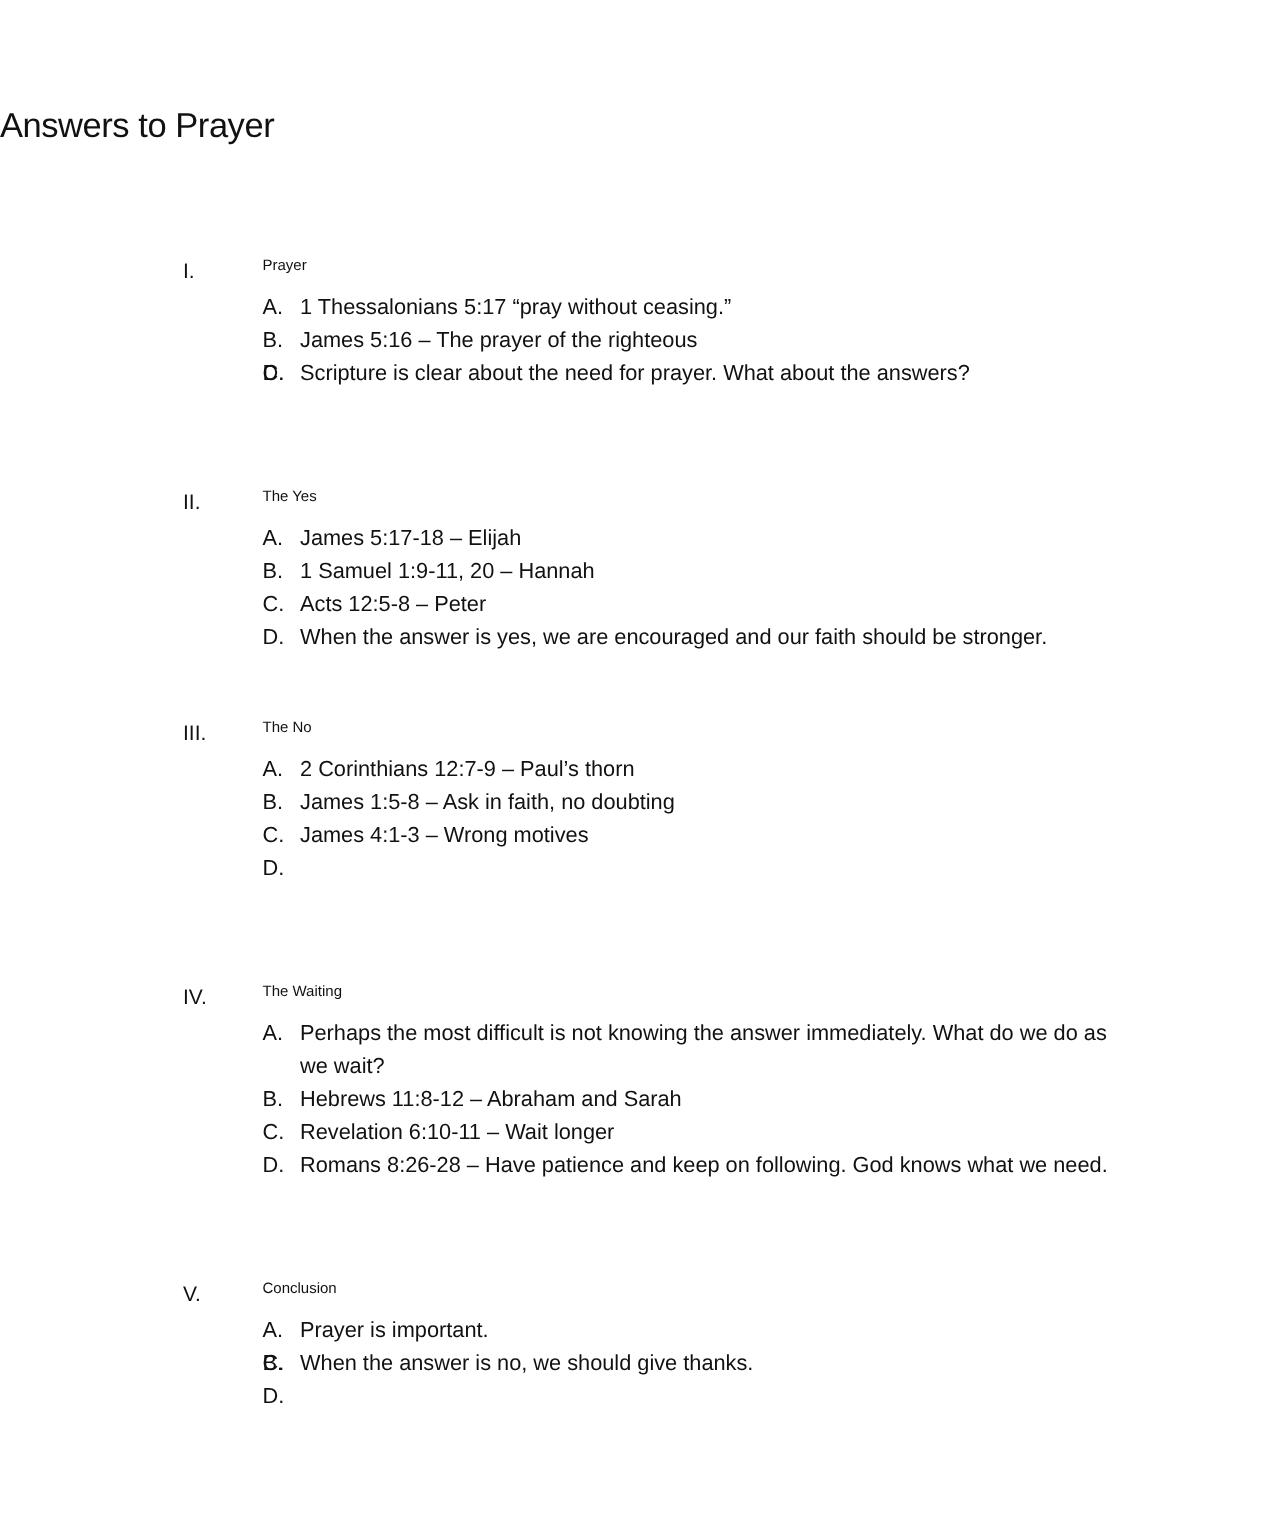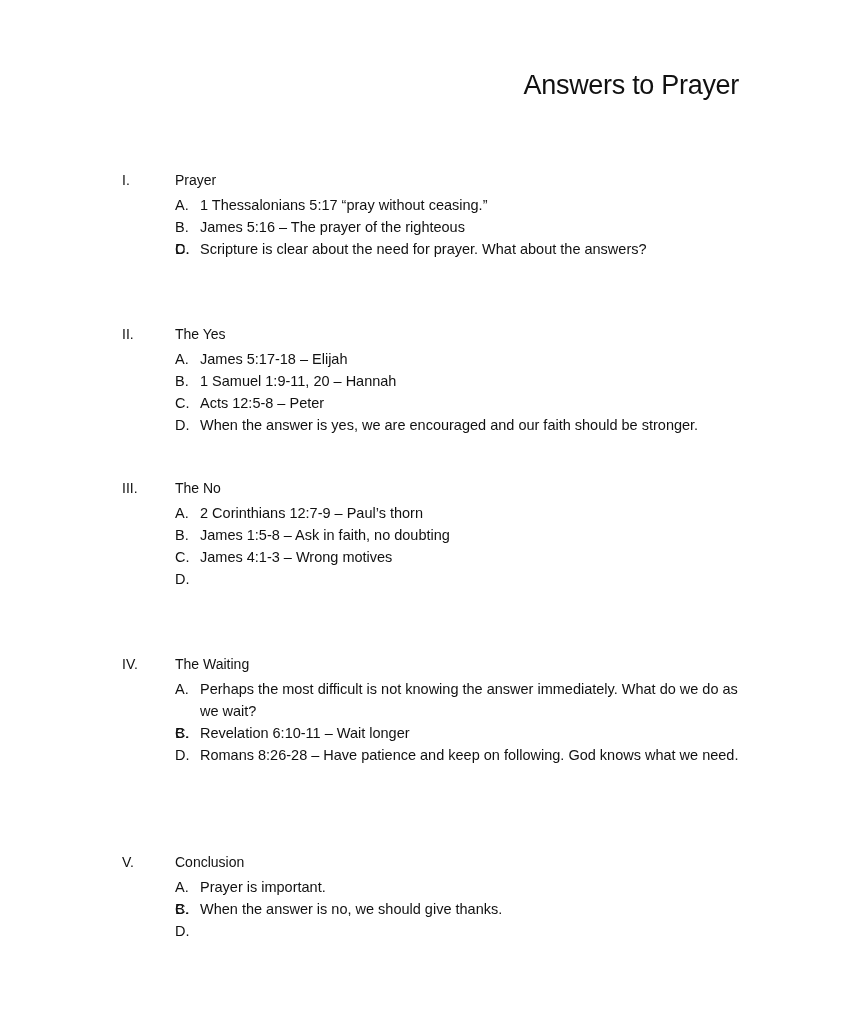--- a/index.html
+++ b/index.html
@@ -1,22 +1,22 @@
 <!DOCTYPE html>
 <html><head>
 <meta charset="utf-8">
 <style>
   html, body { margin: 0; padding: 0; background: #ffffff; }
   body { width: 849px; height: 1024px; position: relative; overflow: hidden;
          font-family: "Liberation Sans", "DejaVu Sans", sans-serif; color: #111; }
-  .title { position: absolute; top: 70px; left: 0; width: 739px; text-align: right;
-           font-size: 27px; letter-spacing: -0.3px; }
+  .title { position: absolute; top: 70px; left: 0; width: 739px; text-align: left;
+           font-size: 23px; letter-spacing: -0.3px; }
   .section { position: absolute; left: 122px; width: 640px; }
   .roman { position: absolute; left: 0; top: 0; font-size: 14px; }
-  .heading { position: absolute; left: 53px; top: 0; font-size: 14px; }
+  .heading { position: absolute; left: 53px; top: 0; font-size: 10px; }
   .items { position: absolute; left: 53px; top: 22px; margin: 0; padding: 0; list-style: none; width: 580px; }
   .item { position: relative; font-size: 14.5px; line-height: 22px; padding-left: 25px; }
   .item .letter { position: absolute; left: 0; top: 0; }
 </style>
 </head>
 <body>
 
 <div class="title">Answers to Prayer</div>
 
 <div class="section" style="top:172px;">
@@ -50,21 +50,21 @@
     <li class="item"><span class="letter">C.</span><span>James 4:1-3 – Wrong motives</span></li>
     <li class="item"><span class="letter">D.</span></li>
   </ul>
 </div>
 
 <div class="section" style="top:656px;">
   <span class="roman">IV.</span>
   <span class="heading">The Waiting</span>
   <ul class="items">
     <li class="item"><span class="letter">A.</span><span>Perhaps the most difficult is not knowing the answer immediately. What do we do as we wait?</span></li>
-    <li class="item"><span class="letter">B.</span></li>
+    <li class="item"><span class="letter">B.</span><span>Hebrews 11:8-12 – Abraham and Sarah</span></li>
     <li class="item"><span class="letter">C.</span><span>Revelation 6:10-11 – Wait longer</span></li>
     <li class="item"><span class="letter">D.</span><span>Romans 8:26-28 – Have patience and keep on following. God knows what we need.</span></li>
   </ul>
 </div>
 
 <div class="section" style="top:854px;">
   <span class="roman">V.</span>
   <span class="heading">Conclusion</span>
   <ul class="items">
     <li class="item"><span class="letter">A.</span><span>Prayer is important.</span></li>

